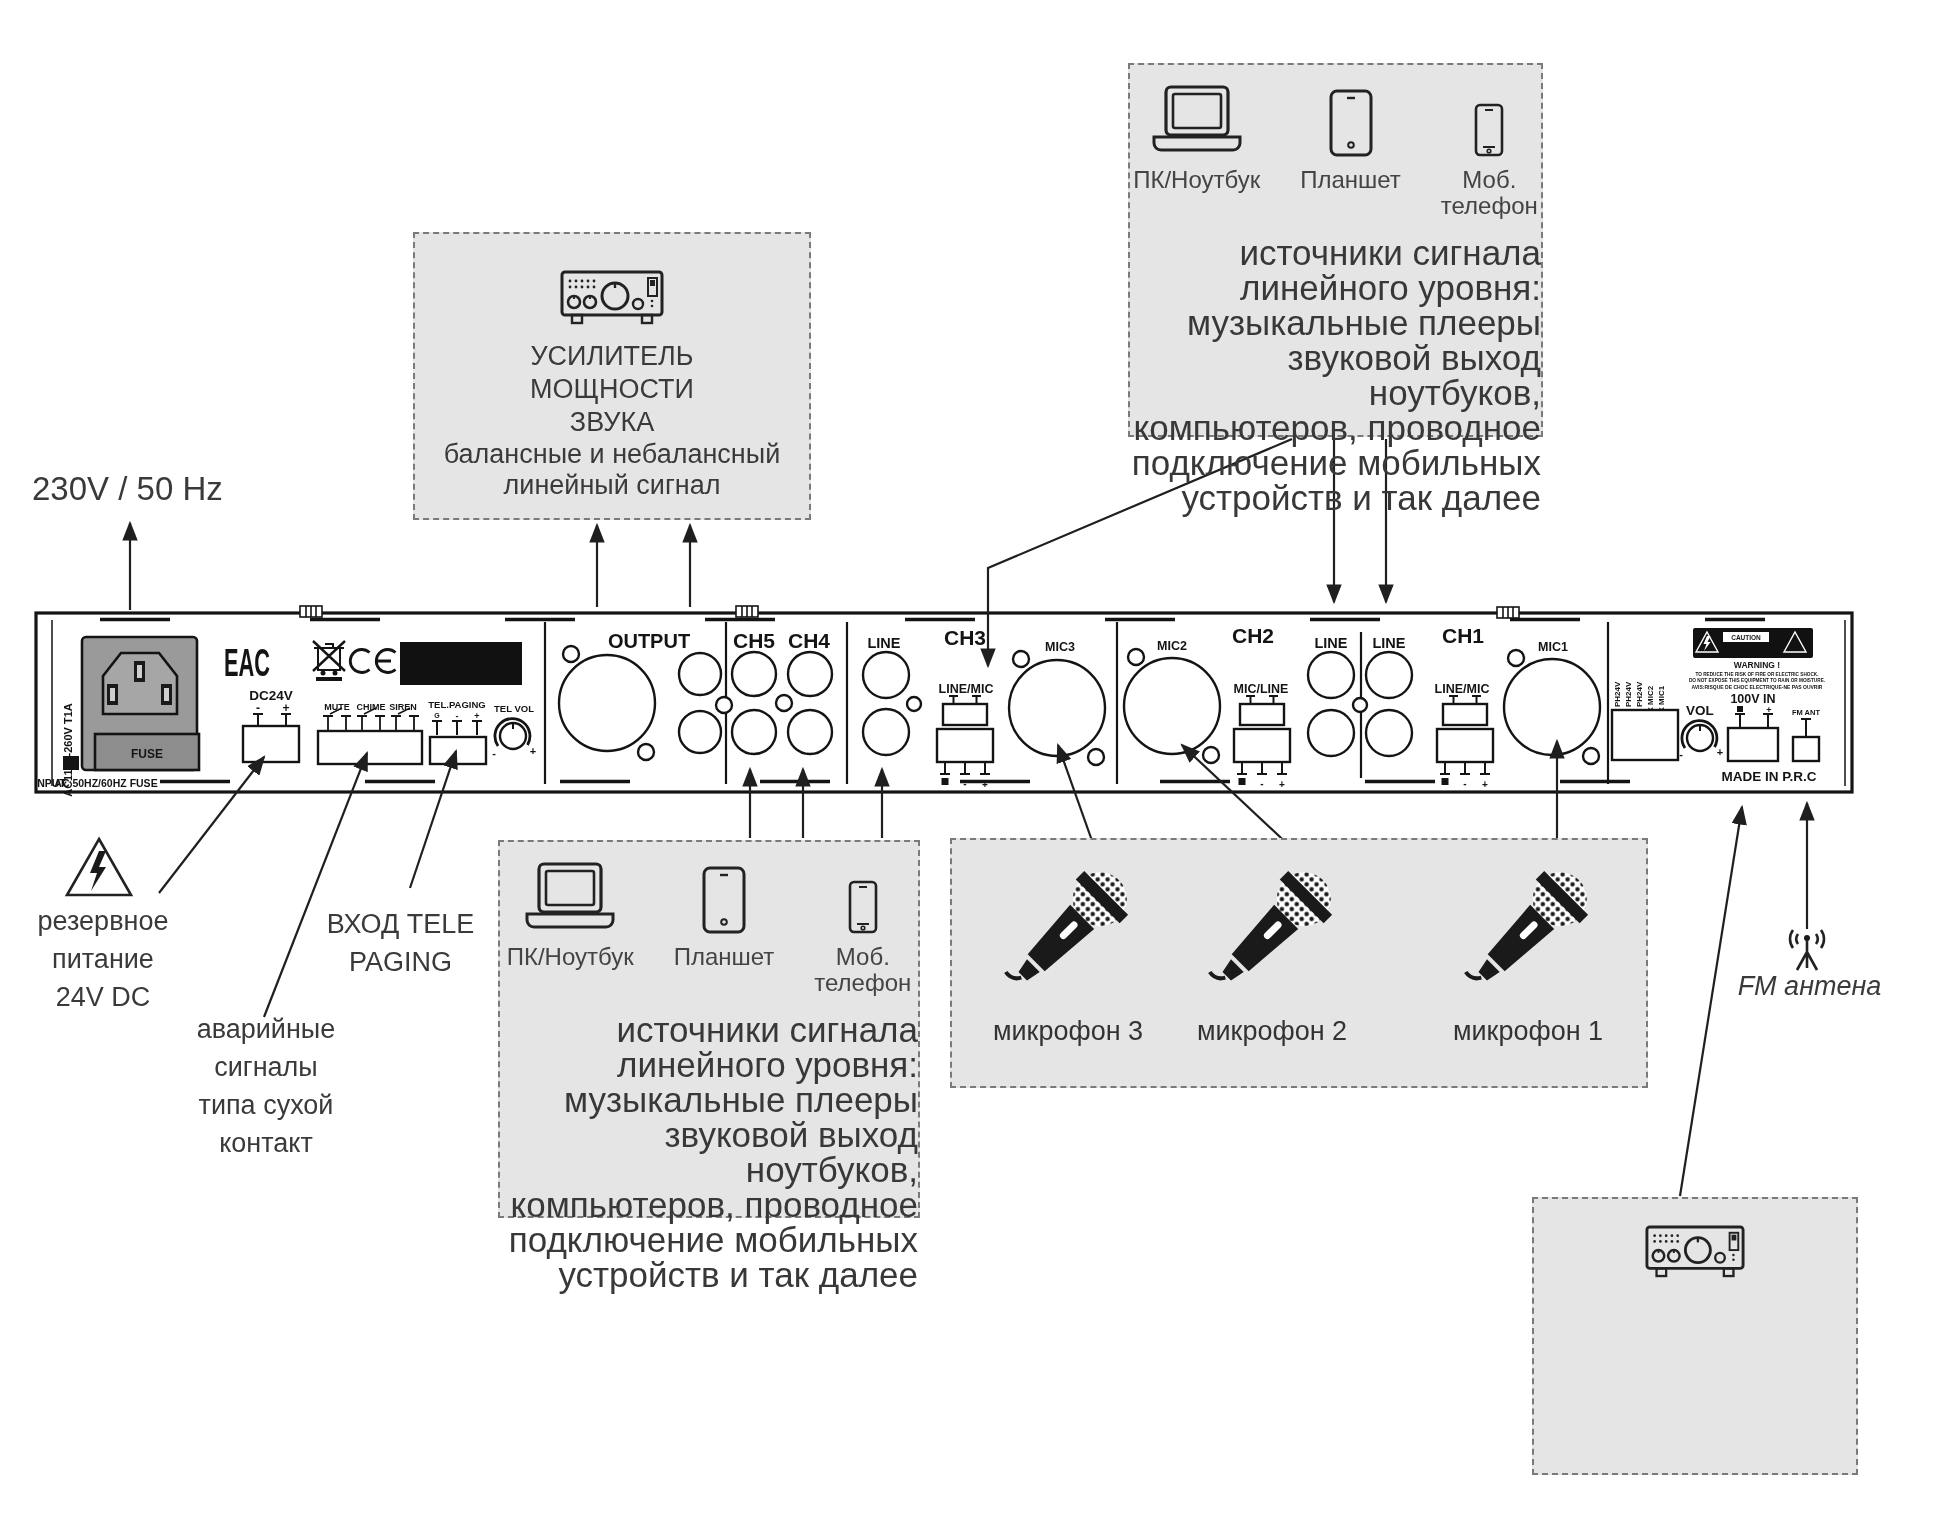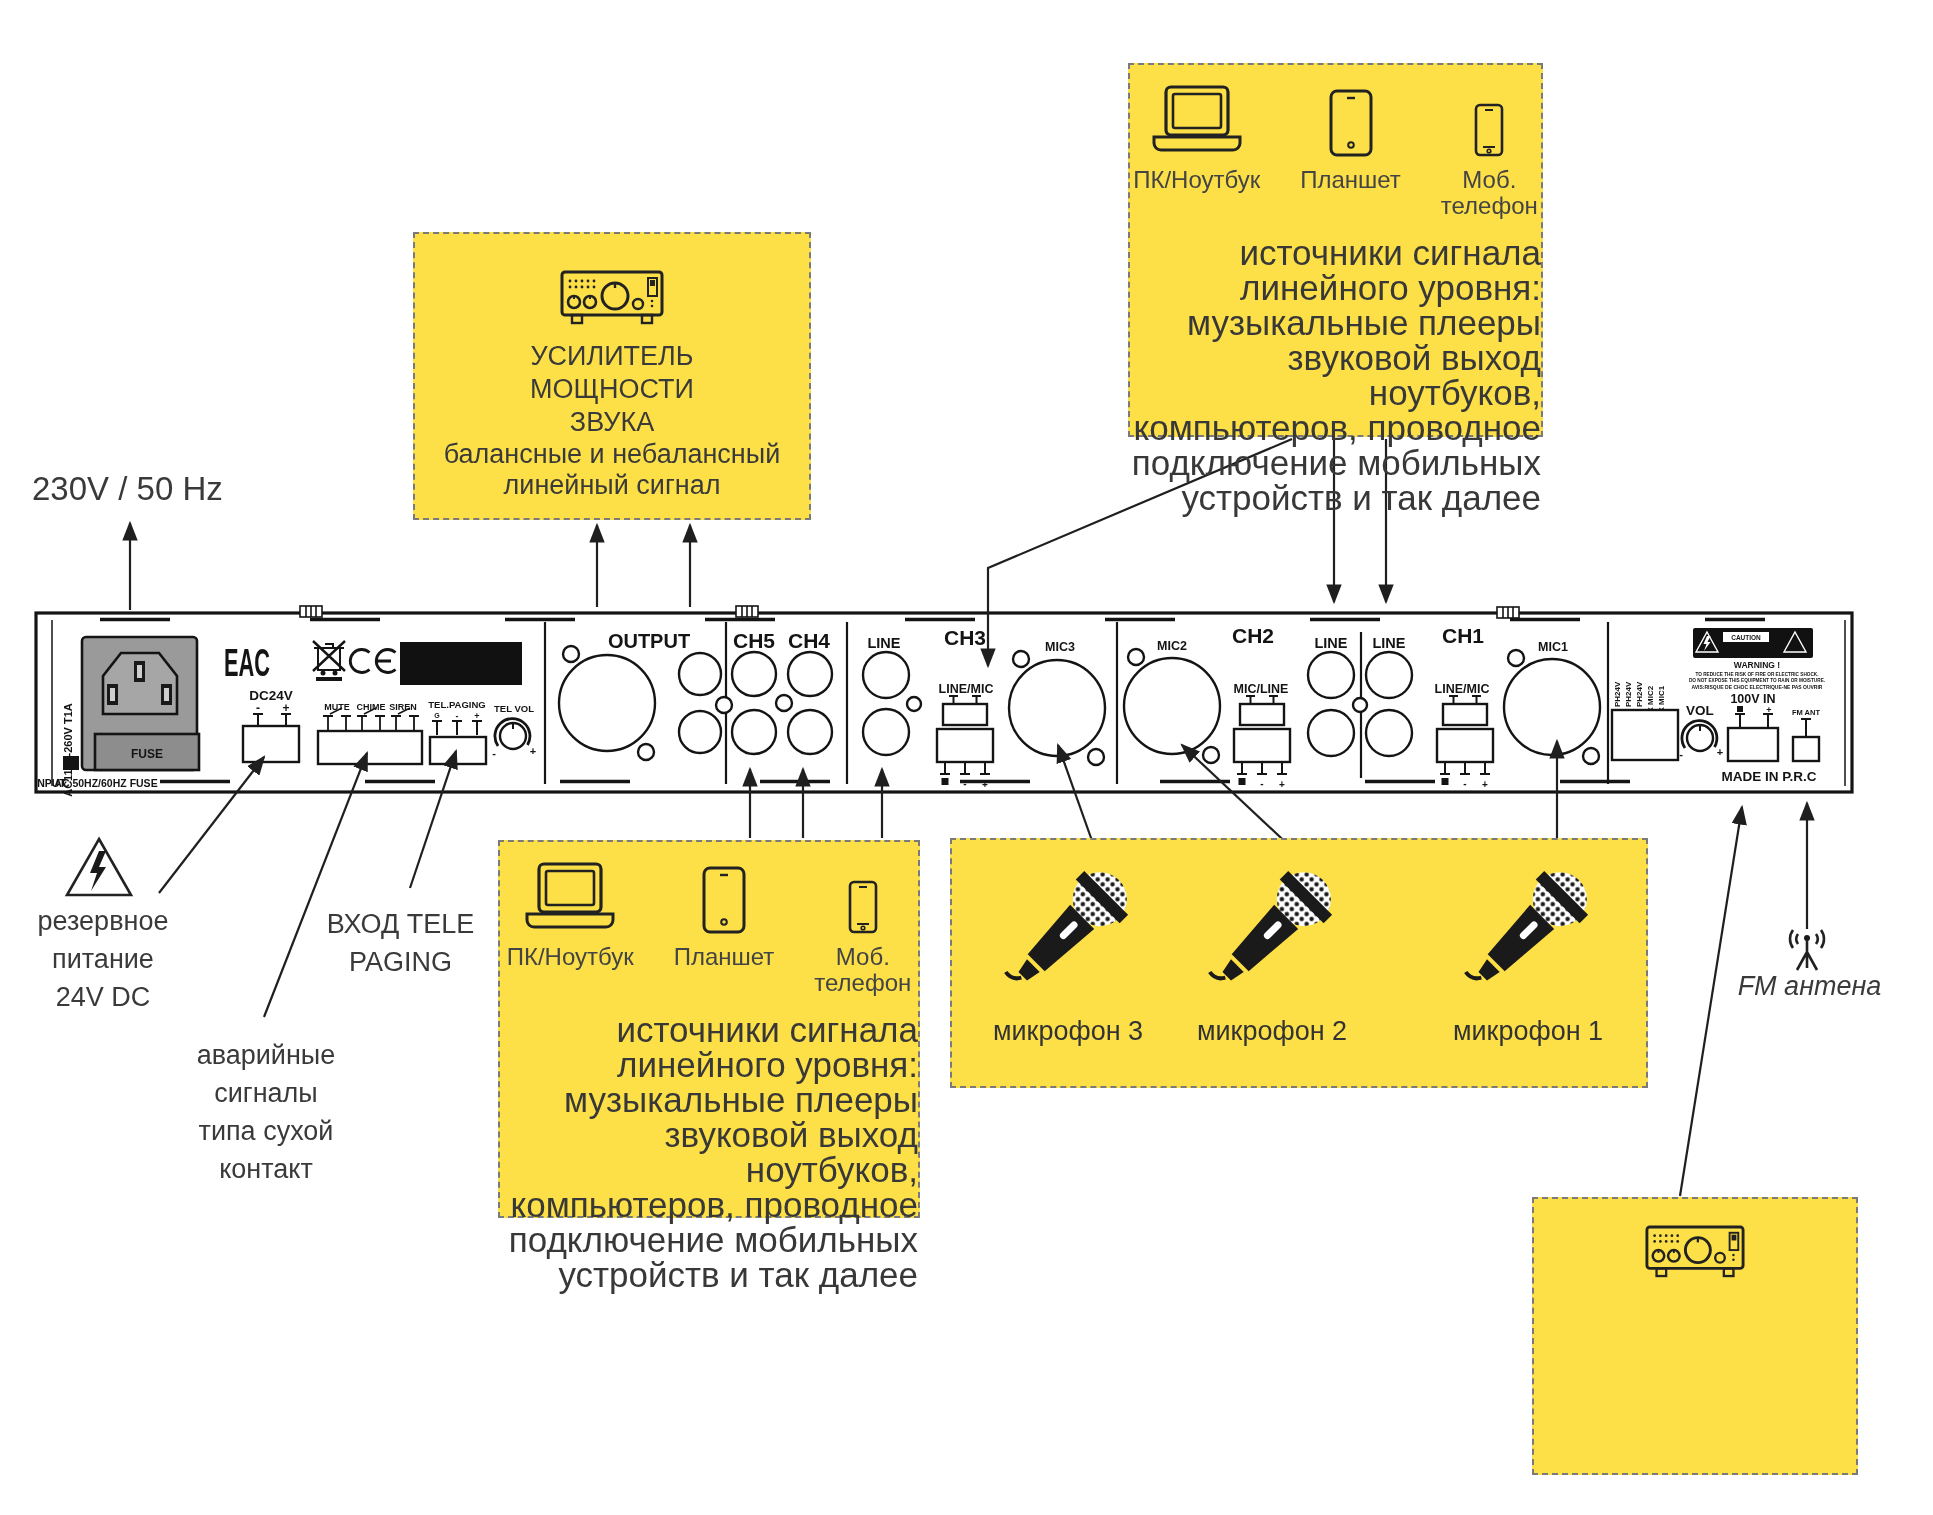--- a/index.html
+++ b/index.html
@@ -1,20 +1,20 @@
 <!DOCTYPE html>
 <html><head>
 <meta charset="utf-8">
 <style>
   html,body{margin:0;padding:0;background:#fff;}
   .canvas{position:relative;width:1933px;height:1515px;background:#fff;overflow:hidden;
           font-family:"Liberation Sans",sans-serif;color:#3a3a3a;}
   .abs{position:absolute;}
   .ann{font-size:27px;line-height:37px;text-align:center;white-space:pre-line;color:#3a3a3a;}
-  .dashed-box{position:absolute;border:2px dashed #7a7a7a;background:#fde047;box-sizing:border-box;
+  .dashed-box{position:absolute;border:2px dashed #7a7a7a;background:#e5e5e5;box-sizing:border-box;
               display:flex;flex-direction:column;align-items:center;}
   .para{font-size:35px;line-height:35px;text-align:right;white-space:pre-line;color:#383838;}
   .dev-row{display:flex;align-items:stretch;justify-content:center;gap:40px;}
   .dev{display:flex;flex-direction:column;align-items:center;}
   .dev-icon{height:74px;display:flex;align-items:flex-end;}
   .dev-label{margin-top:10px;font-size:24px;line-height:26px;text-align:center;white-space:pre-line;color:#444;}
   .mic-item{position:absolute;width:190px;text-align:center;}
   .mic-label{margin-top:6px;font-size:27px;color:#333;}
   svg text{font-family:"Liberation Sans",sans-serif;font-weight:bold;fill:#141414;text-anchor:middle;}
   svg .s{stroke:#141414;fill:none;stroke-width:2.4;}
@@ -438,21 +438,21 @@
     </div>
   </div>
 
   <svg class="abs" style="left:64px;top:835px;" width="70" height="64" viewBox="0 0 70 64">
     <path d="M35,4 L67,60 H3 Z" class="ico" stroke-width="2.6"></path>
     <path d="M35,16 l-9,22 h7 l-6,18 l15,-24 h-7 l7,-16 z" fill="#1a1a1a"></path>
   </svg>
   <div class="abs ann" style="left:10px;top:902px;width:186px;line-height:38px;">резервное
 питание
 24V DC</div>
-  <div class="abs ann" style="left:160px;top:1036px;width:212px;line-height:38px;">аварийные
+  <div class="abs ann" style="left:160px;top:1010px;width:212px;line-height:38px;">аварийные
 сигналы
 типа сухой
 контакт</div>
   <div class="abs ann" style="left:308px;top:905px;width:185px;line-height:38px;">ВХОД TELE
 PAGING</div>
 
   <svg class="abs" style="left:1785px;top:926px;" width="44" height="46" viewBox="0 0 44 46">
     <circle cx="22" cy="12" r="3" fill="#1a1a1a"></circle>
     <path d="M22,14 V42 M22,26 L12,44 M22,26 L32,44" class="ico" stroke-width="2.6"></path>
     <path d="M8,4 A15,15 0 0 0 8,22 M13,8 A8.5,8.5 0 0 0 13,18 M36,4 A15,15 0 0 1 36,22 M31,8 A8.5,8.5 0 0 1 31,18" class="ico" stroke-width="2.6"></path>

